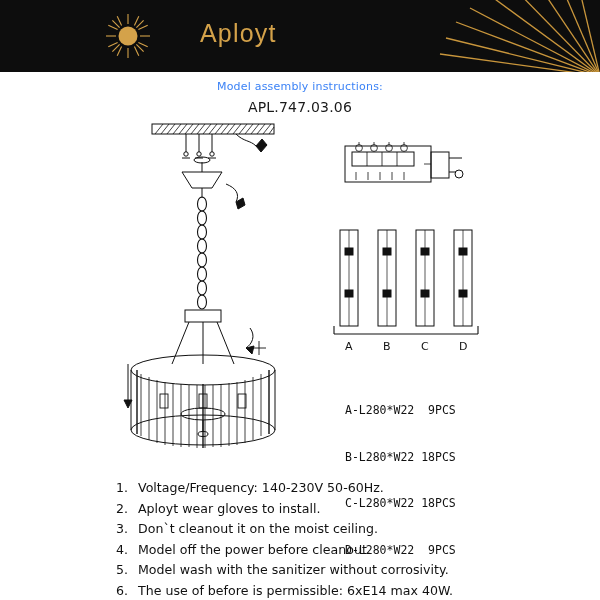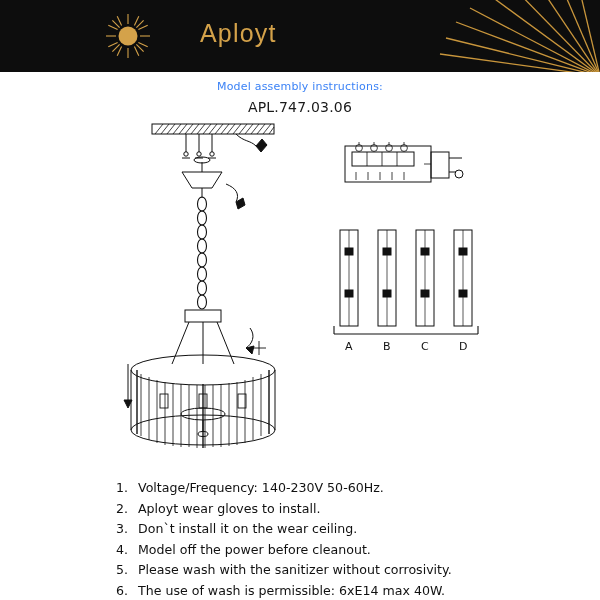--- a/index.html
+++ b/index.html
@@ -304,41 +304,47 @@
       </g>
       <g font-family="DejaVu Sans, sans-serif" font-size="11" fill="#111">
         <text x="345" y="238">A</text>
         <text x="383" y="238">B</text>
         <text x="421" y="238">C</text>
         <text x="459" y="238">D</text>
       </g>
     </svg>
   </div>
 
+  <div class="parts">
+    <div>A-L280*W22  9PCS</div>
+    <div>B-L280*W22 18PCS</div>
+    <div>C-L280*W22 18PCS</div>
+    <div>D-L280*W22  9PCS</div>
+  </div>
 
   <div class="notes">
     <div class="note">
       <span class="num">1.</span>
       <span class="txt">Voltage/Frequency: 140-230V 50-60Hz.</span>
     </div>
     <div class="note">
       <span class="num">2.</span>
       <span class="txt">Aployt wear gloves to install.</span>
     </div>
     <div class="note">
       <span class="num">3.</span>
-      <span class="txt">Don`t install it on the wear ceiling.</span>
+      <span class="txt">Don`t cleanout it on the moist ceiling.</span>
     </div>
     <div class="note">
       <span class="num">4.</span>
       <span class="txt">Model off the power before cleanout.</span>
     </div>
     <div class="note">
       <span class="num">5.</span>
-      <span class="txt">Please wash with the sanitizer without corrosivity.</span>
+      <span class="txt">Model wash with the sanitizer without corrosivity.</span>
     </div>
     <div class="note">
       <span class="num">6.</span>
-      <span class="txt">The use of wash is permissible: 6xE14 max 40W.</span>
+      <span class="txt">The use of before is permissible: 6xE14 max 40W.</span>
     </div>
   </div>
 
 </div>
 
 </body></html>

